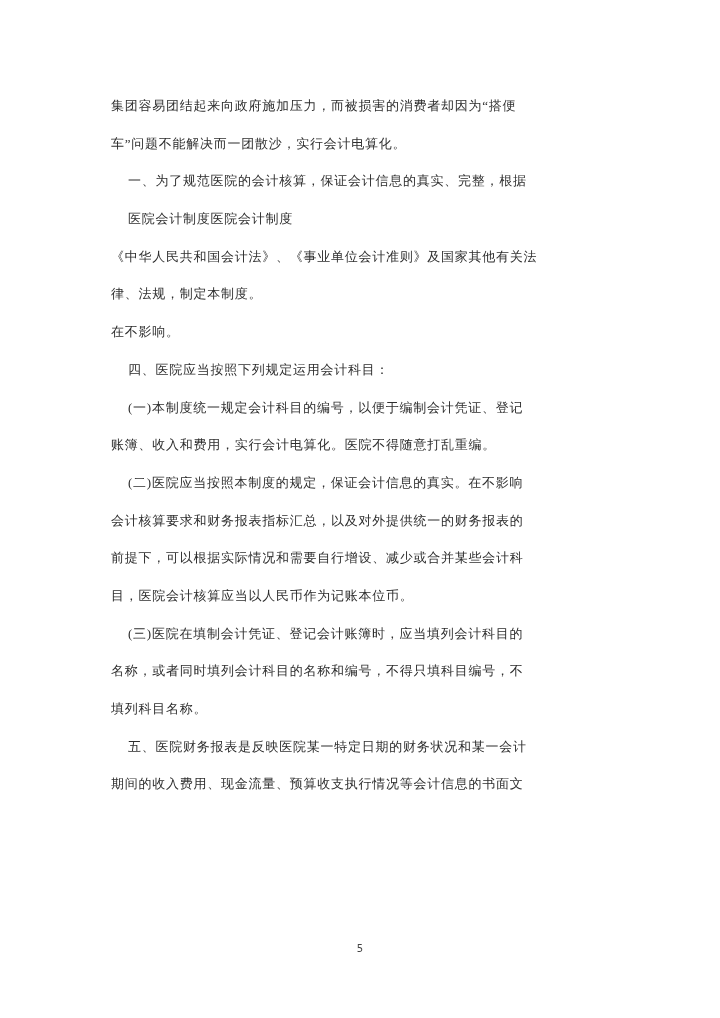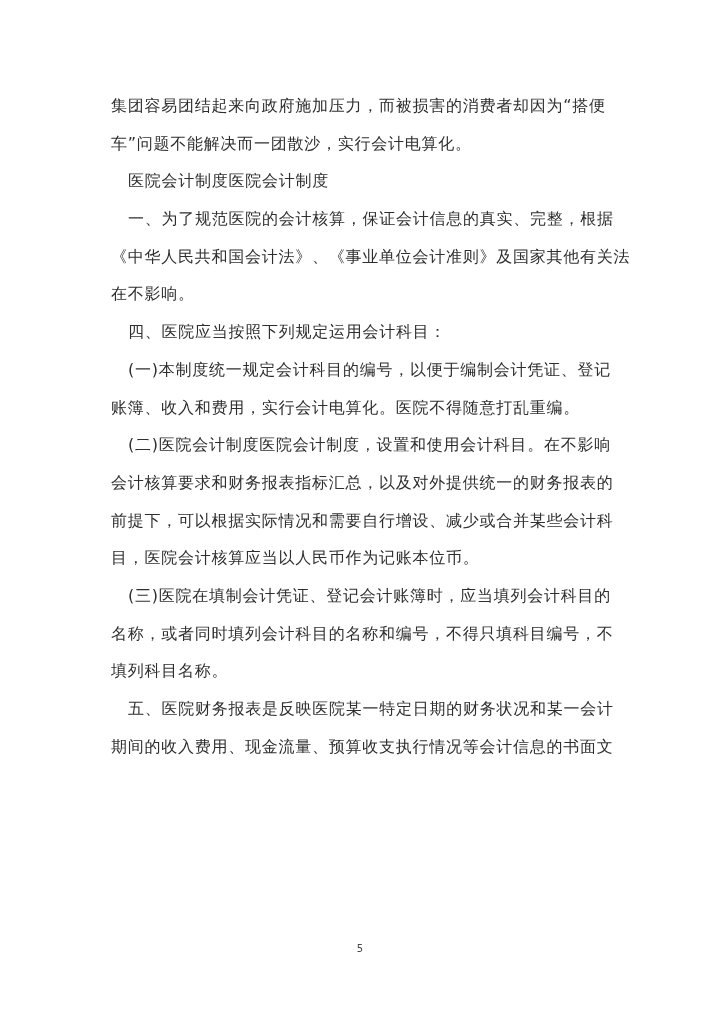--- a/index.html
+++ b/index.html
@@ -26,24 +26,25 @@
     .body-text {
       position: absolute;
       left: 111px;
       top: 91px;
       width: 500px;
     }
     .line {
       display: block;
       height: 37.7px;
       line-height: 30px;
-      font-size: 16px;
+      font-size: 13px;
       letter-spacing: 0.75px;
       white-space: nowrap;
       color: #2e2e2e;
+      font-family: Liberation Serif, serif;
     }
     .line.indent {
       padding-left: 17px;
     }
     .page-number {
       position: absolute;
       left: 0;
       width: 720px;
       top: 943px;
       text-align: center;
@@ -51,28 +52,29 @@
       color: #444;
     }
   </style>
 </head>
 <body>
 
 <div class="page">
   <div class="body-text">
     <span class="line">集团容易团结起来向政府施加压力，而被损害的消费者却因为“搭便</span>
     <span class="line">车”问题不能解决而一团散沙，实行会计电算化。</span>
+    <span class="line indent">一、为了规范医院的会计核算，保证会计信息的真实、完整，根据</span>
     <span class="line indent">医院会计制度医院会计制度</span>
-    <span class="line indent">一、为了规范医院的会计核算，保证会计信息的真实、完整，根据</span>
     <span class="line">《中华人民共和国会计法》、《事业单位会计准则》及国家其他有关法</span>
+    <span class="line">律、法规，制定本制度。</span>
     <span class="line">在不影响。</span>
     <span class="line indent">四、医院应当按照下列规定运用会计科目：</span>
     <span class="line indent">(一)本制度统一规定会计科目的编号，以便于编制会计凭证、登记</span>
     <span class="line">账簿、收入和费用，实行会计电算化。医院不得随意打乱重编。</span>
-    <span class="line indent">(二)医院会计制度医院会计制度，设置和使用会计科目。在不影响</span>
+    <span class="line indent">(二)医院应当按照本制度的规定，保证会计信息的真实。在不影响</span>
     <span class="line">会计核算要求和财务报表指标汇总，以及对外提供统一的财务报表的</span>
     <span class="line">前提下，可以根据实际情况和需要自行增设、减少或合并某些会计科</span>
     <span class="line">目，医院会计核算应当以人民币作为记账本位币。</span>
     <span class="line indent">(三)医院在填制会计凭证、登记会计账簿时，应当填列会计科目的</span>
     <span class="line">名称，或者同时填列会计科目的名称和编号，不得只填科目编号，不</span>
     <span class="line">填列科目名称。</span>
     <span class="line indent">五、医院财务报表是反映医院某一特定日期的财务状况和某一会计</span>
     <span class="line">期间的收入费用、现金流量、预算收支执行情况等会计信息的书面文</span>
   </div>
   <div class="page-number">5</div>

